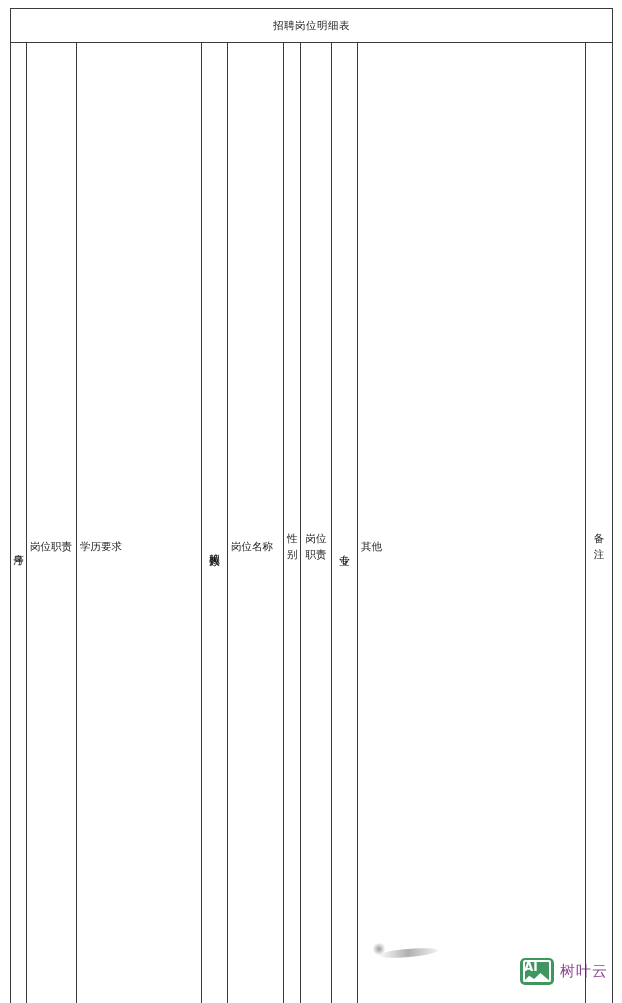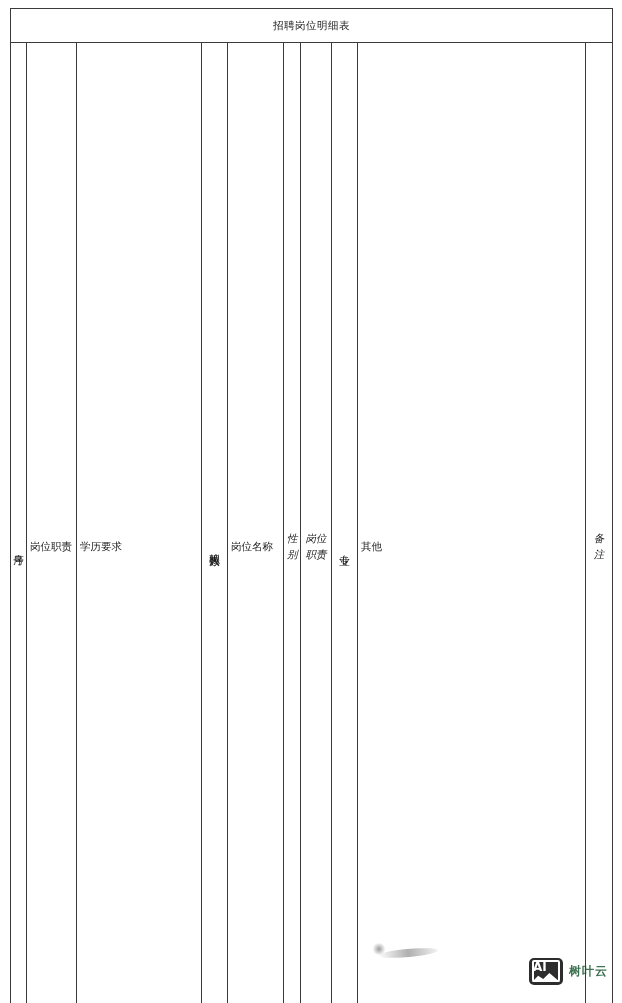--- a/index.html
+++ b/index.html
@@ -66,34 +66,33 @@
   .c-age{width:56px;}
   .c-sex{width:17px;text-align:center;}
   .c-edu{width:31px;}
   .c-major{width:26px;}
   .c-other{width:228px;}
   .c-remark{width:27px;}
   .narrow-stack{
     line-height:1.5;
     text-align:center;
     font-size:10.5px;
-    font-style:italic;
   }
   .watermark{
     position:absolute;
     right:14px;
     bottom:18px;
     display:flex;
     align-items:center;
     gap:6px;
     opacity:.82;
   }
   .wm-badge{
     width:34px;height:27px;
-    background:#000000;
+    background:#15803d;
     border-radius:5px;
     position:relative;
     overflow:hidden;
     margin-left:16px;
   }
   .wm-badge .ai{
     position:absolute;
     left:4px;top:2px;
     color:#ffffff;
     font-size:12px;
@@ -108,24 +107,23 @@
     clip-path:polygon(0% 100%,22% 44%,40% 72%,62% 18%,100% 100%);
   }
   .wm-badge .frame{
     position:absolute;
     left:3px;top:2px;right:3px;bottom:3px;
     border:2px solid #ffffff;
     border-radius:2px;
     box-sizing:border-box;
   }
   .wm-text{
-    font-size:12px;
-    color:#14532d;
+    font-size:15px;
+    color:#701a75;
     letter-spacing:1px;
-    font-weight:bold;
   }
   .smudge{
     position:absolute;
     left:378px;bottom:46px;
     width:60px;height:8px;
     background:linear-gradient(90deg,rgba(120,120,120,.0),rgba(110,110,110,.55),rgba(120,120,120,.1));
     border-radius:50%;
     transform:rotate(-5deg);
   }
   .smudge2{

